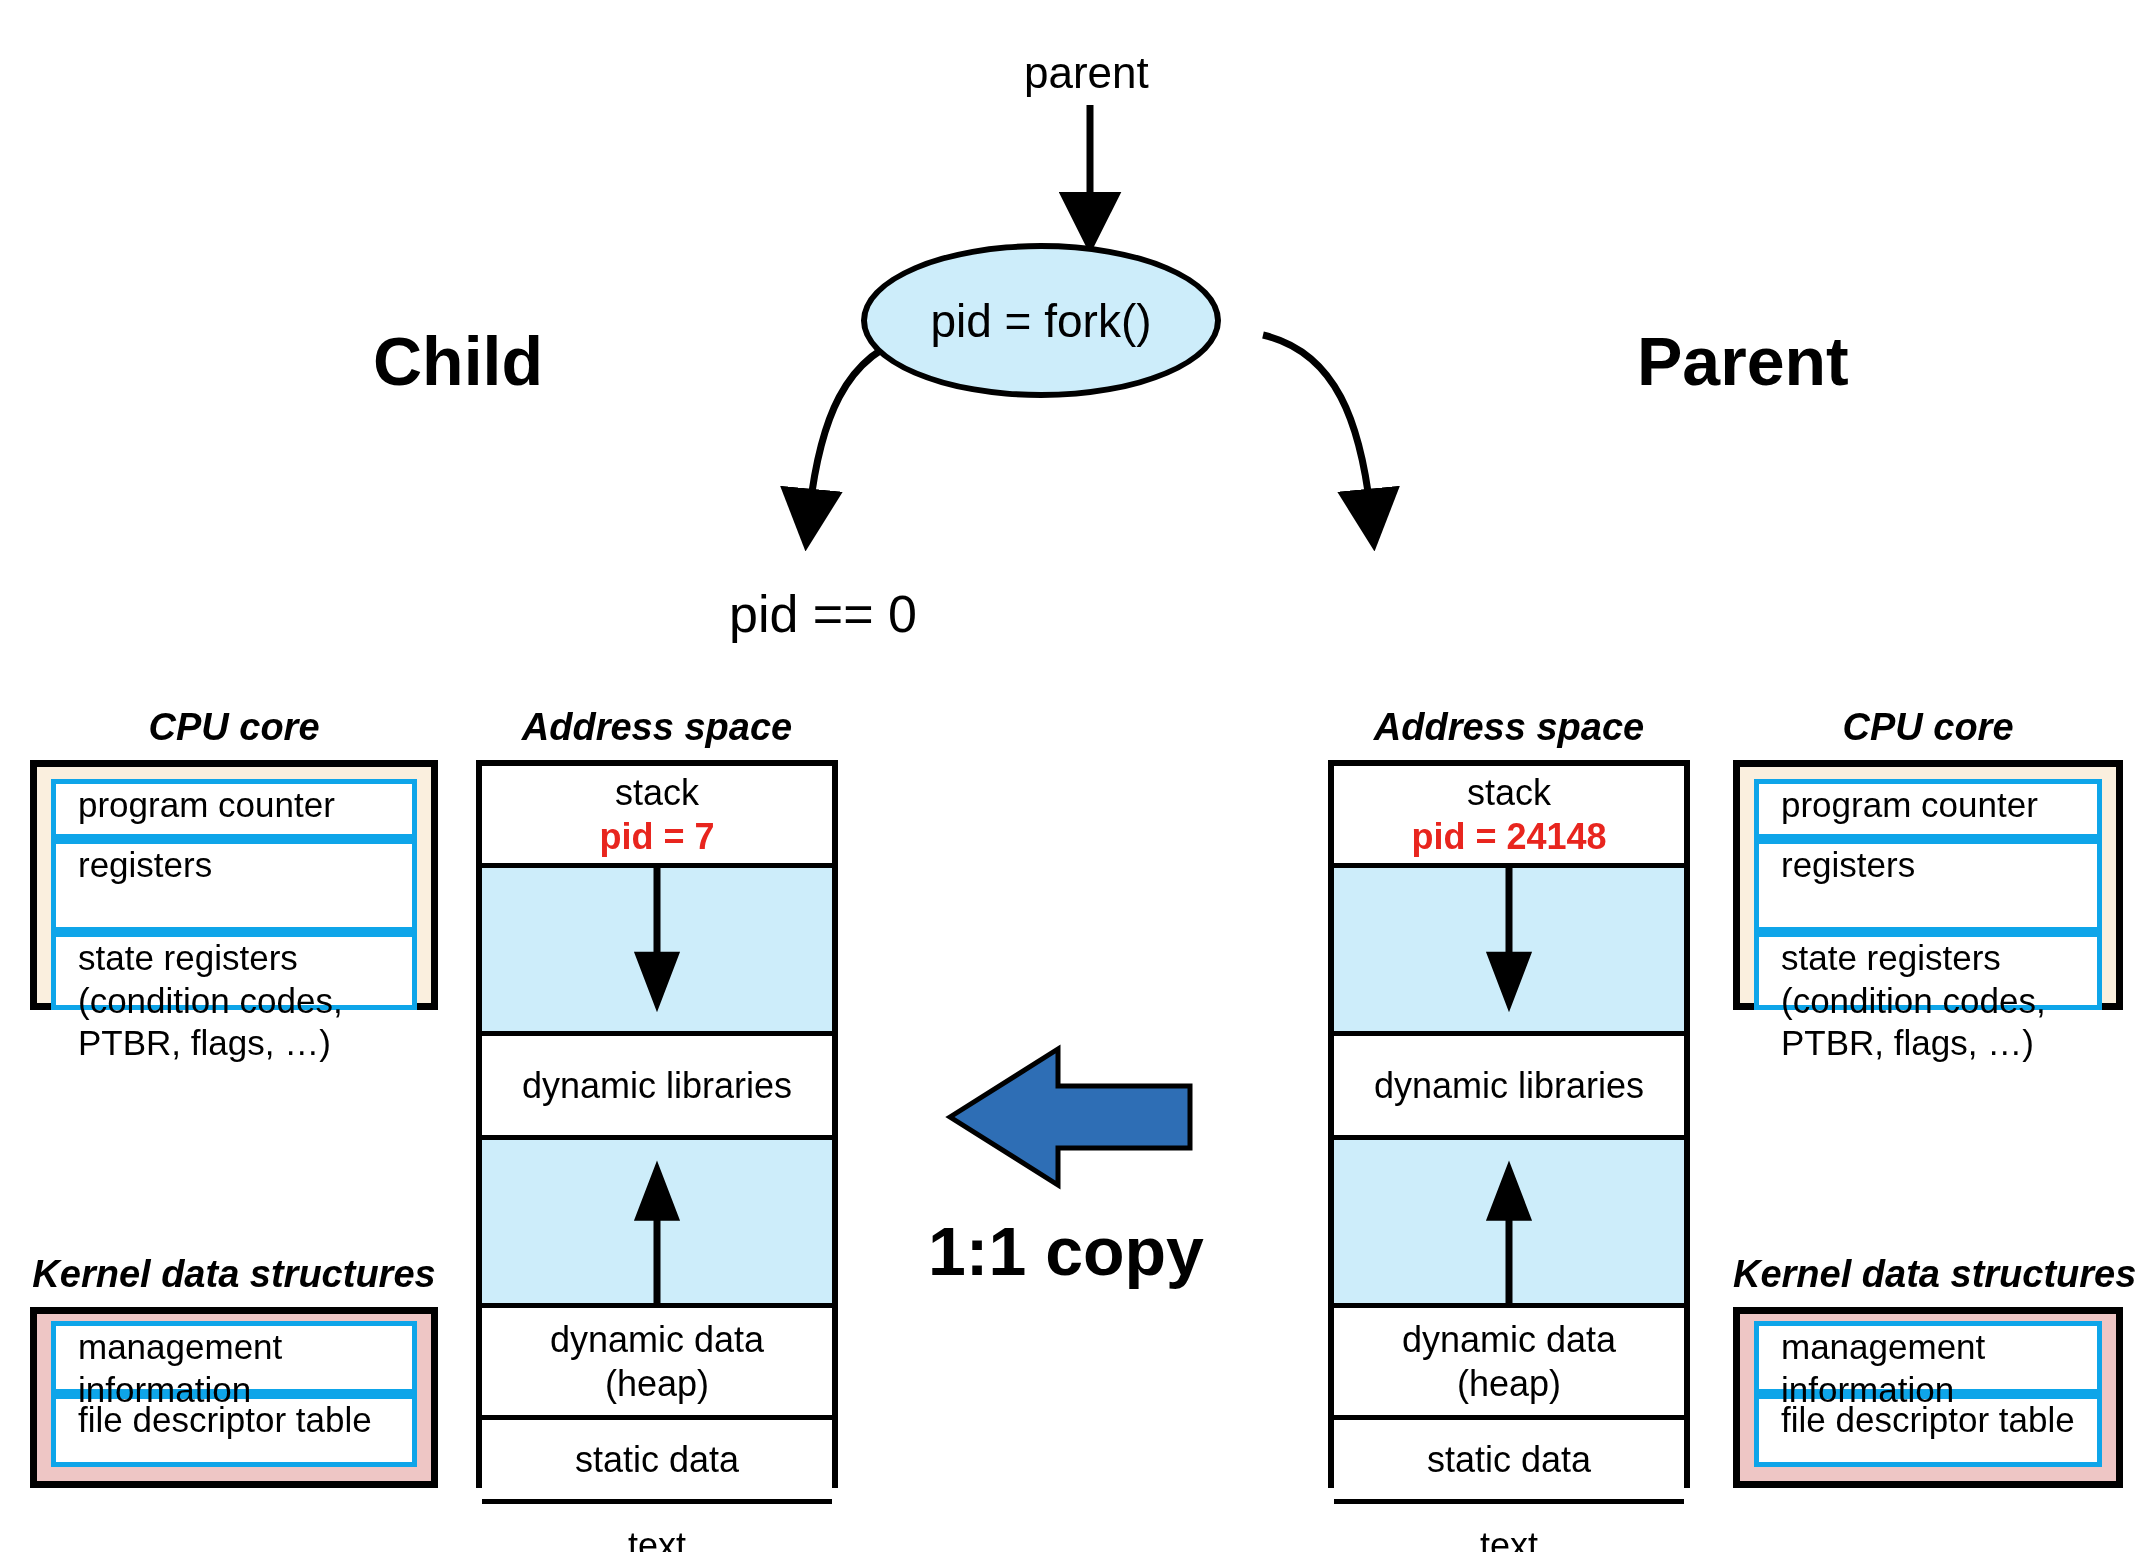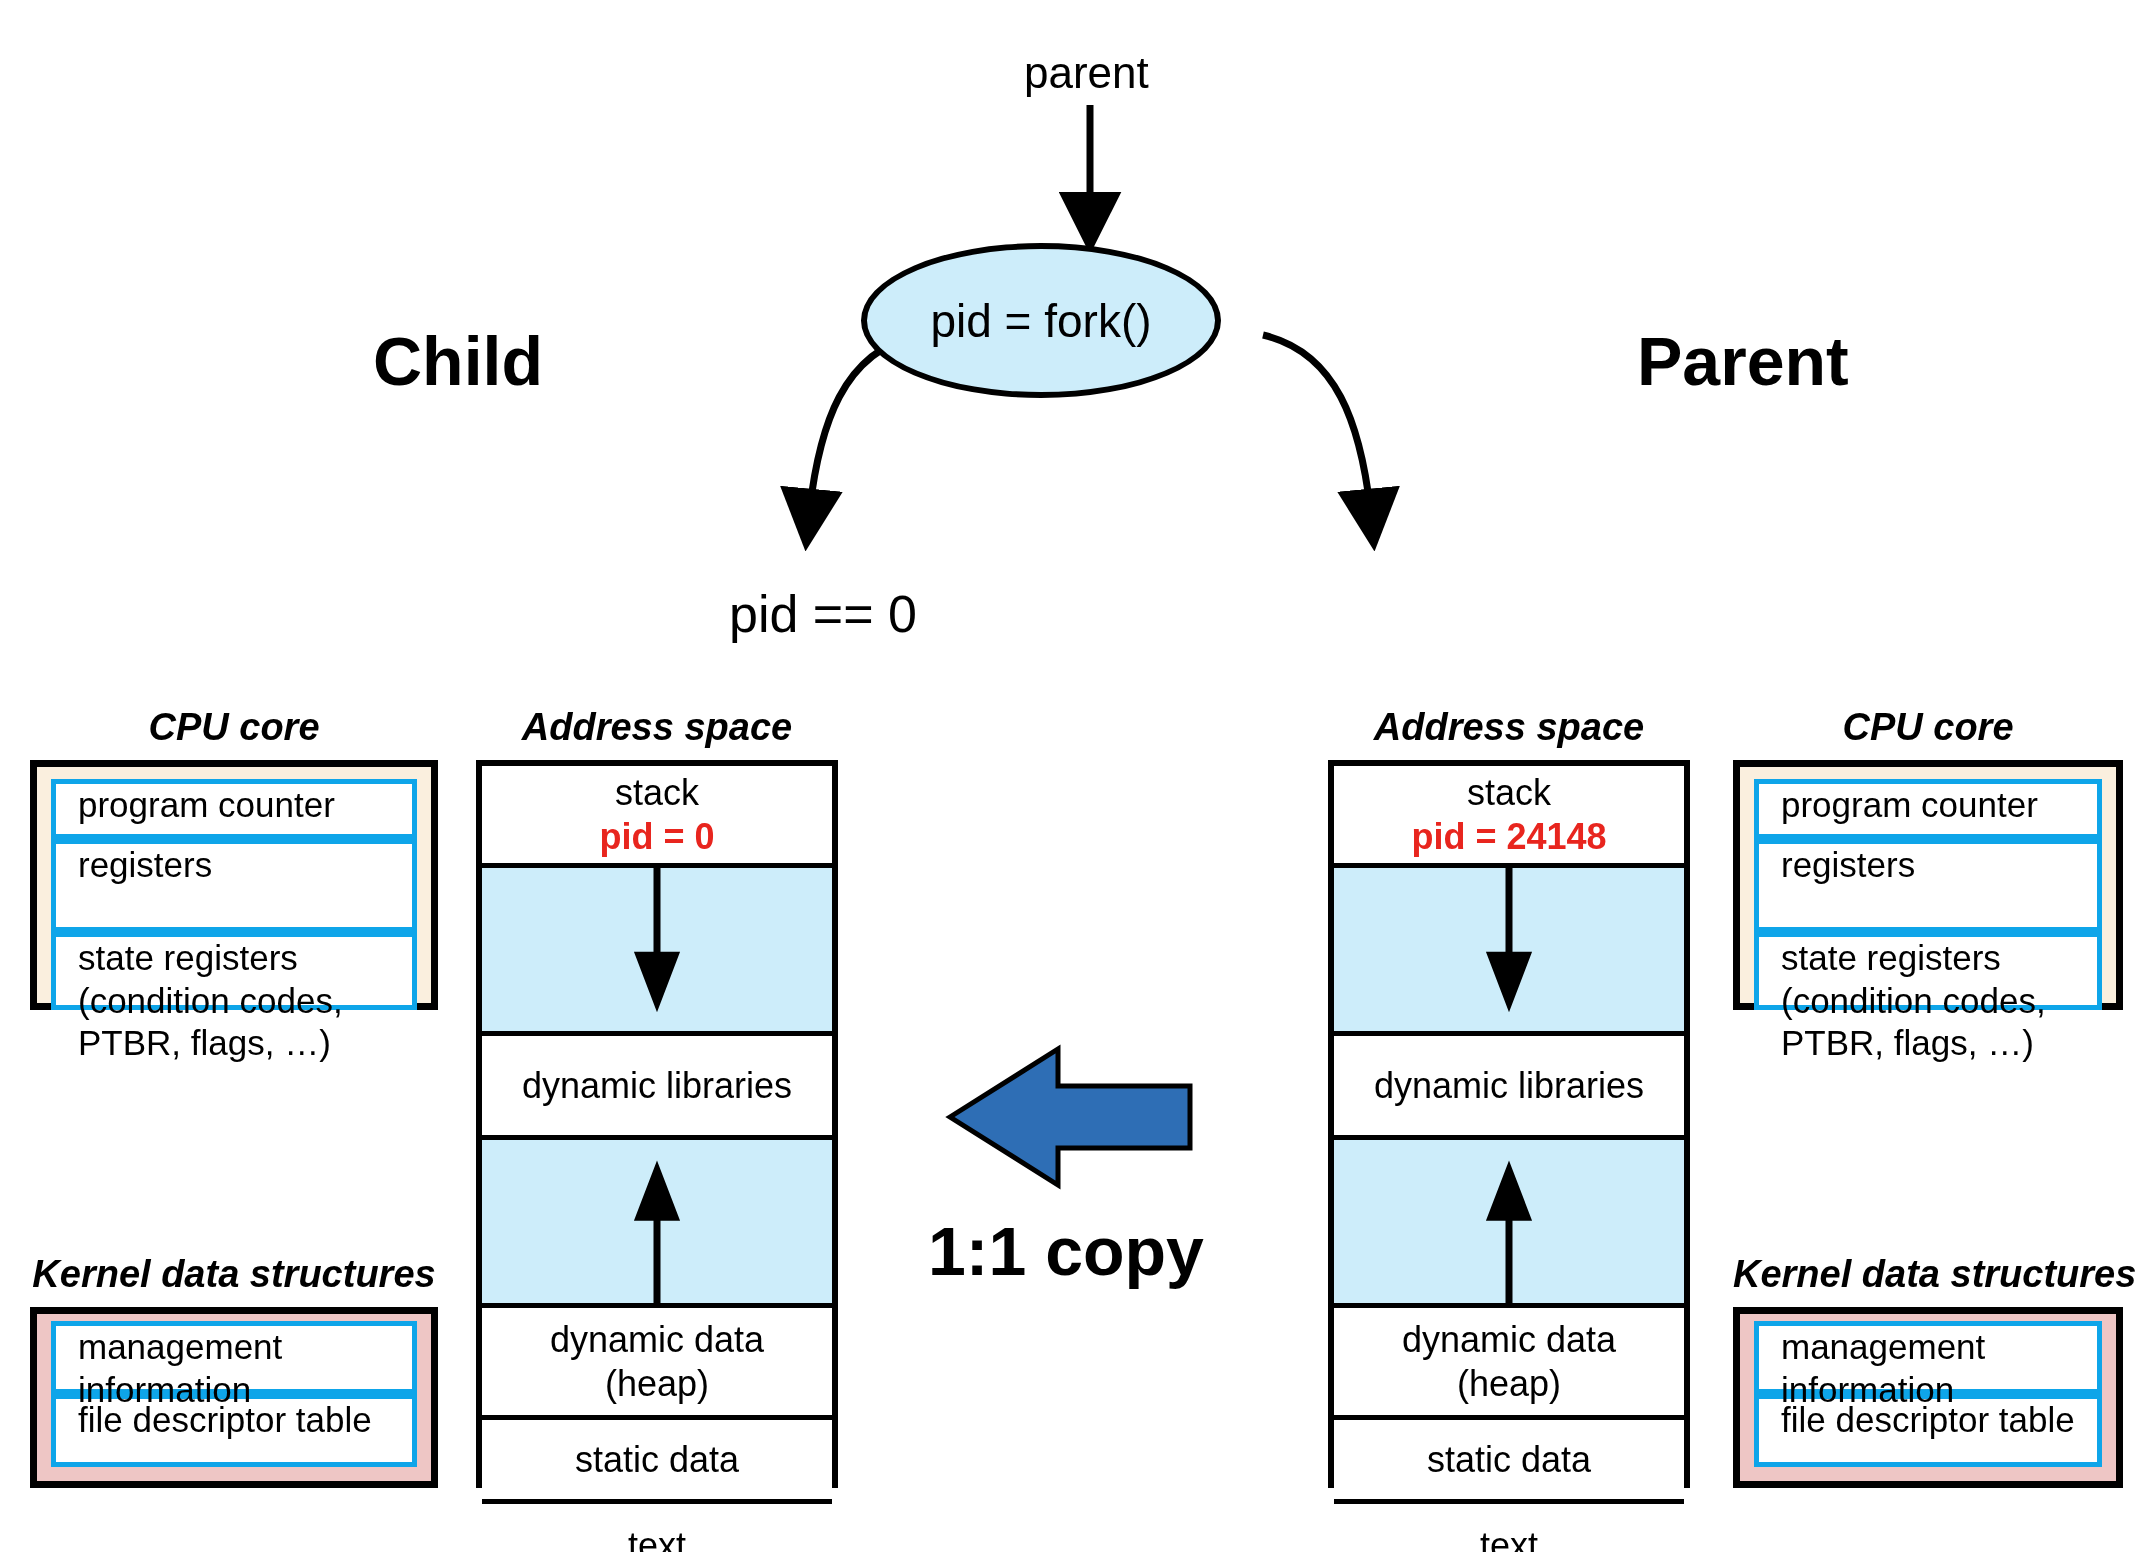--- a/index.html
+++ b/index.html
@@ -95,21 +95,21 @@
     </div>
     <div class="inner" style="height:73px;">
       <span>file descriptor table</span>
     </div>
   </div>
 
   <div class="abs ttl" style="left:476px;top:707px;width:362px;">Address space</div>
   <div class="abs aspace" id="child-aspace" style="left:476px;top:760px;width:362px;height:728px;">
       <div class="seg" style="height: 102px;">
         <span>stack</span>
-        <span class="pid">pid = 0</span>
+        <span class="pid">pid = 7</span>
       </div>
       <div class="seg blue" style="height: 168px;">
         <svg width="90" height="168" viewBox="0 0 90 168" style="position: absolute; left: calc(50% - 45px); top: 0px;">
           <path d="M45,0 L45,97.44 M27,87.36 L45,134.4 L63,87.36 Z" stroke="#000" stroke-width="7" fill="#000"></path>
         </svg>
       </div>
       <div class="seg" style="height: 104px;">
         <span>dynamic libraries</span>
       </div>
       <div class="seg blue" style="height: 168px;">

